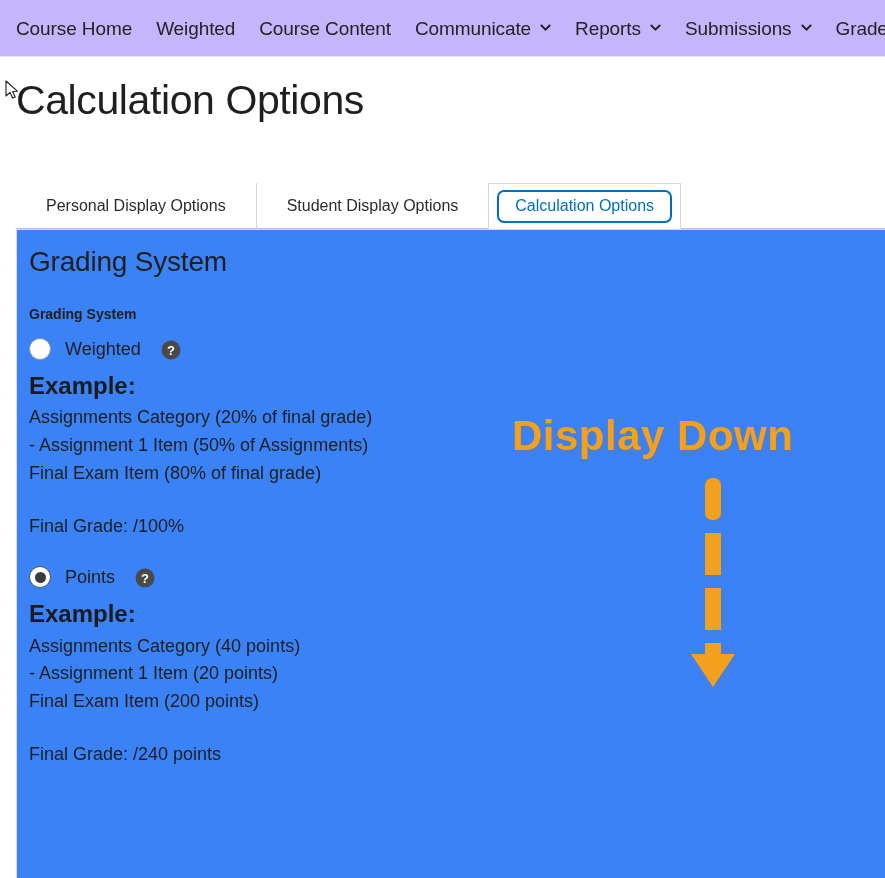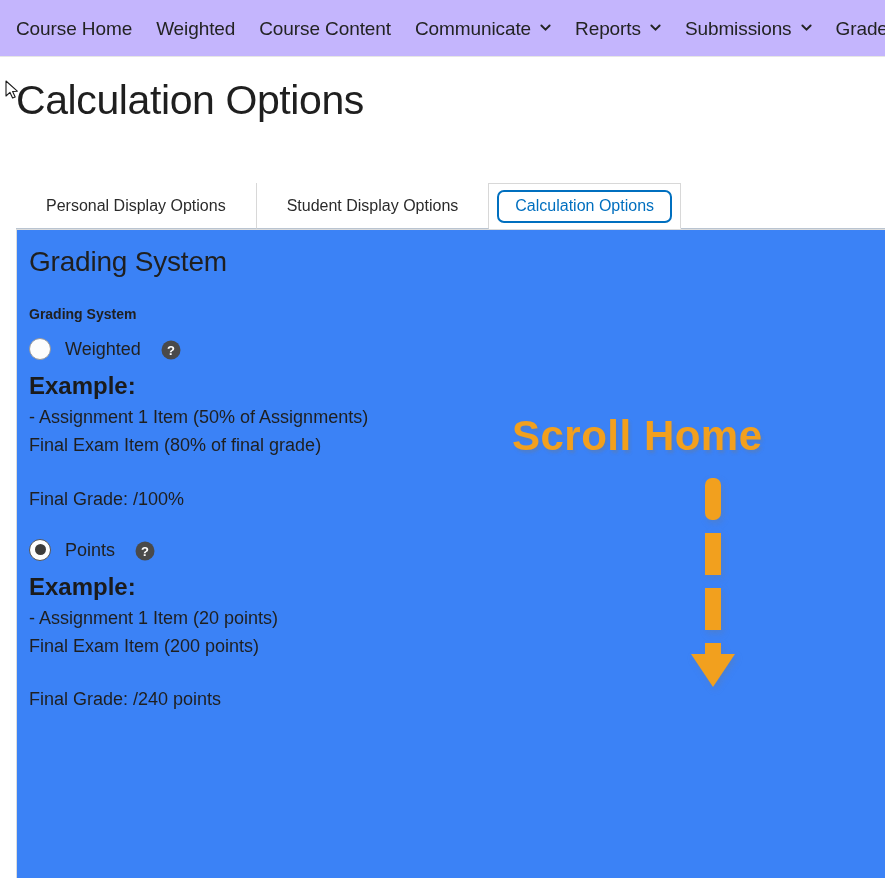--- a/index.html
+++ b/index.html
@@ -289,47 +289,49 @@
     <span class="radio-label">Weighted</span>
     <span class="help-icon">
       <svg width="20" height="20" viewBox="0 0 20 20">
         <circle cx="10" cy="10" r="9.5" fill="#4a4a4a"></circle>
         <text x="10" y="14.6" text-anchor="middle" font-family="Liberation Sans, sans-serif" font-size="13" font-weight="bold" fill="#ffffff">?</text>
       </svg>
     </span>
   </div>
   <div class="example-block">
     <div class="example-title">Example:</div>
+    <div class="example-line">Assignments Category (20% of final grade)</div>
     <div class="example-line">- Assignment 1 Item (50% of Assignments)</div>
     <div class="example-line">Final Exam Item (80% of final grade)</div>
     <div class="final-grade">Final Grade: /100%</div>
   </div>
 
   <div class="group-gap"></div>
 
   <div class="radio-row">
     <span class="radio checked"></span>
     <span class="radio-label">Points</span>
     <span class="help-icon">
       <svg width="20" height="20" viewBox="0 0 20 20">
         <circle cx="10" cy="10" r="9.5" fill="#4a4a4a"></circle>
         <text x="10" y="14.6" text-anchor="middle" font-family="Liberation Sans, sans-serif" font-size="13" font-weight="bold" fill="#ffffff">?</text>
       </svg>
     </span>
   </div>
   <div class="example-block">
     <div class="example-title">Example:</div>
+    <div class="example-line">Assignments Category (40 points)</div>
     <div class="example-line">- Assignment 1 Item (20 points)</div>
     <div class="example-line">Final Exam Item (200 points)</div>
     <div class="final-grade">Final Grade: /240 points</div>
   </div>
 </div>
 
 <div class="annot">
-  <div class="annot-text">Scroll Home</div>
+  <div class="annot-text">Display Down</div>
   <div class="annot-arrow">
     <svg width="56" height="210" viewBox="0 0 56 210">
       <rect x="20" y="0" width="16" height="42" rx="7" fill="#F2A01E"></rect>
       <rect x="20" y="55" width="16" height="42" fill="#F2A01E"></rect>
       <rect x="20" y="110" width="16" height="42" fill="#F2A01E"></rect>
       <rect x="20" y="165" width="16" height="22" fill="#F2A01E"></rect>
       <polygon points="6,176 50,176 28,209" fill="#F2A01E"></polygon>
     </svg>
   </div>
 </div>

